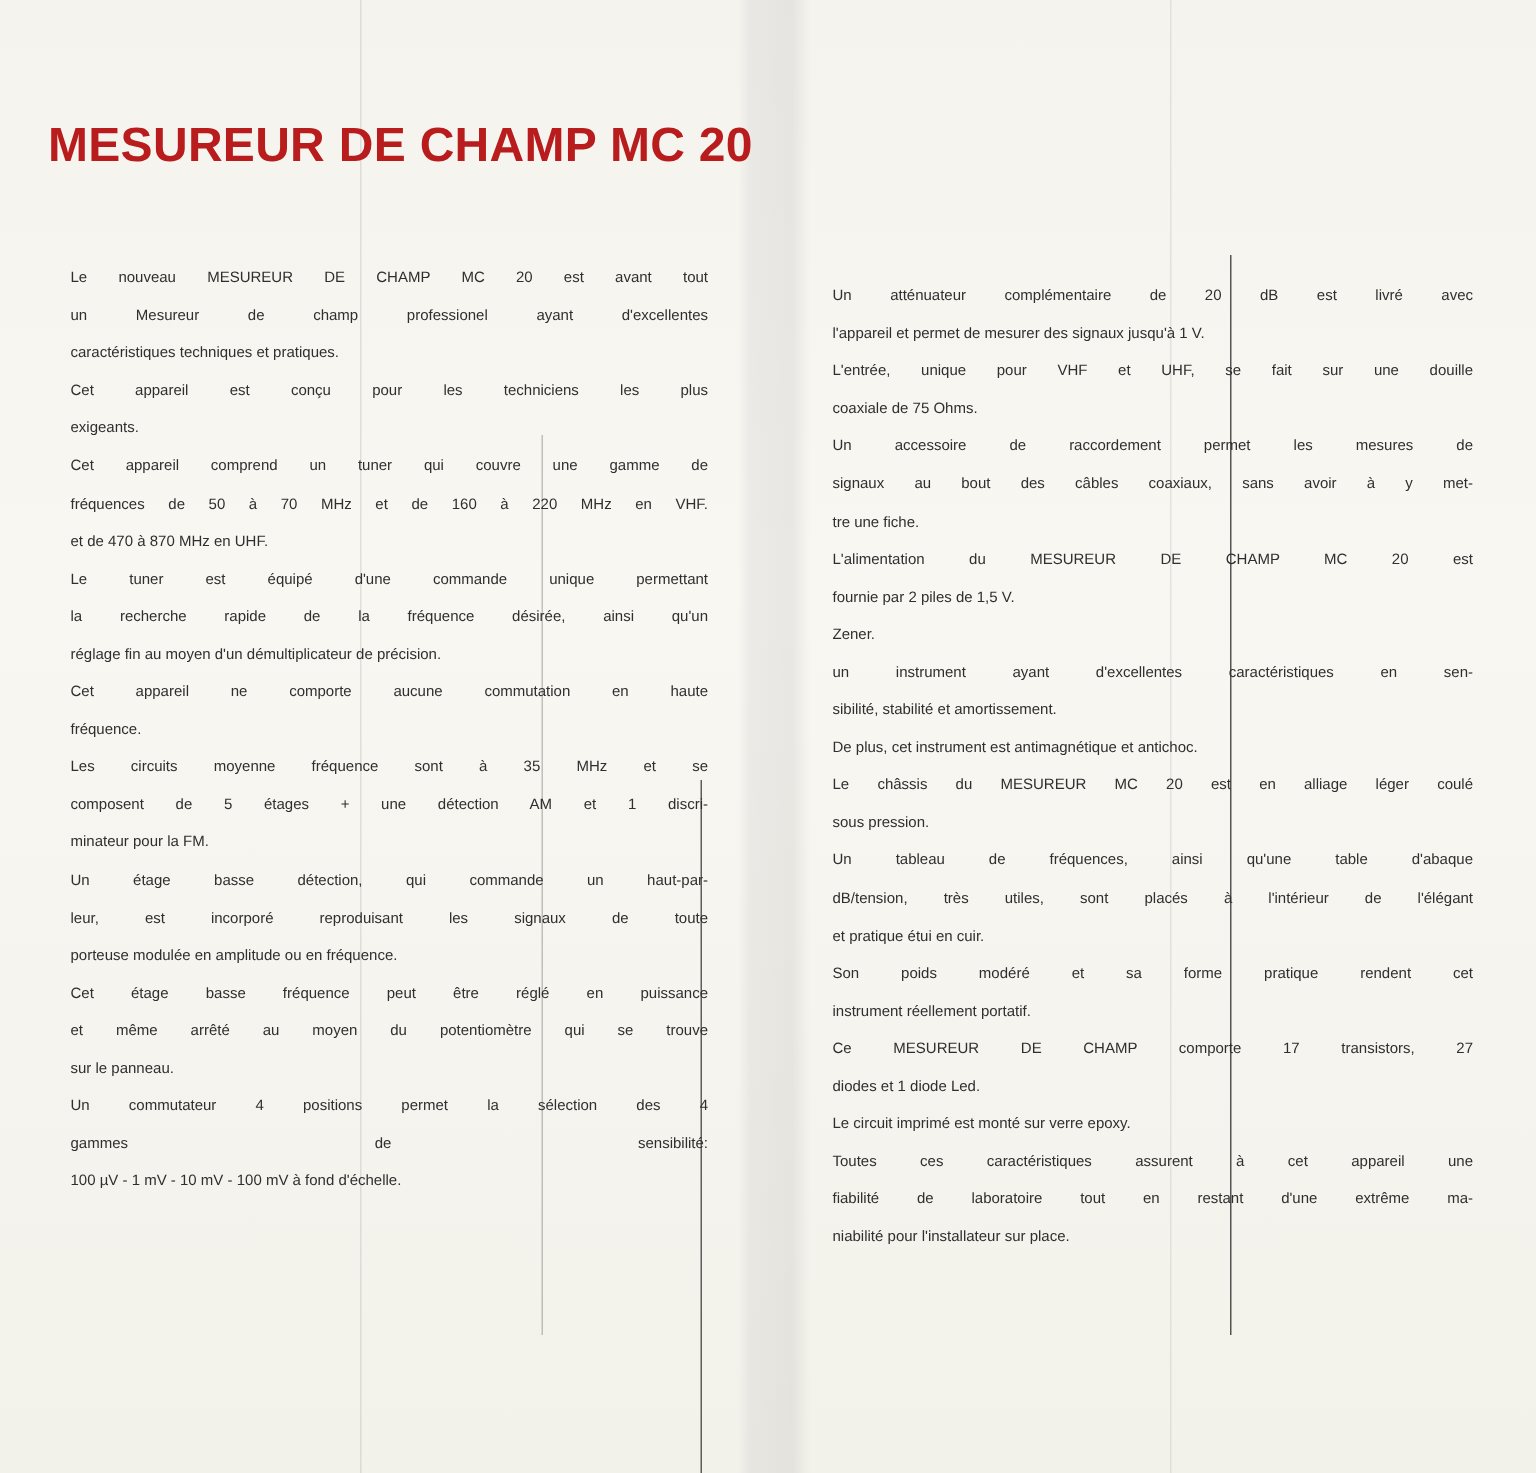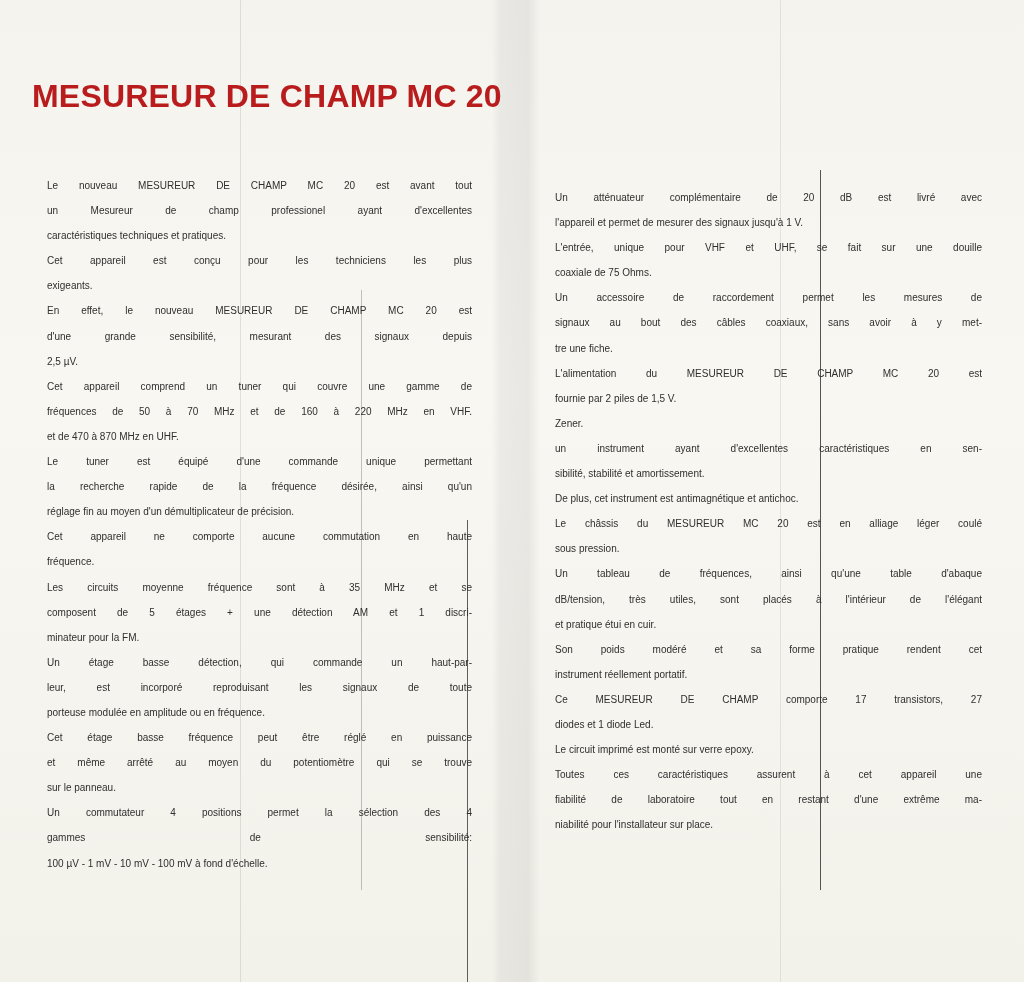--- a/index.html
+++ b/index.html
@@ -50,25 +50,20 @@
 
 <div class="col left" id="col-left">
     <p>
       <span class="ln">Le nouveau MESUREUR DE CHAMP MC 20 est avant tout</span>
       <span class="ln">un Mesureur de champ professionel ayant d'excellentes</span>
       <span class="ln last">caractéristiques techniques et pratiques.</span>
     </p>
     <p>
       <span class="ln">Cet appareil est conçu pour les techniciens les plus</span>
       <span class="ln last">exigeants.</span>
-    </p>
-    <p>
-      <span class="ln">En effet, le nouveau MESUREUR DE CHAMP MC 20 est</span>
-      <span class="ln">d'une grande sensibilité, mesurant des signaux depuis</span>
-      <span class="ln last">2,5 µV.</span>
     </p>
     <p>
       <span class="ln">Cet appareil comprend un tuner qui couvre une gamme de</span>
       <span class="ln">fréquences de 50 à 70 MHz et de 160 à 220 MHz en VHF.</span>
       <span class="ln last">et de 470 à 870 MHz en UHF.</span>
     </p>
     <p>
       <span class="ln">Le tuner est équipé d'une commande unique permettant</span>
       <span class="ln">la recherche rapide de la fréquence désirée, ainsi qu'un</span>
       <span class="ln last">réglage fin au moyen d'un démultiplicateur de précision.</span>

